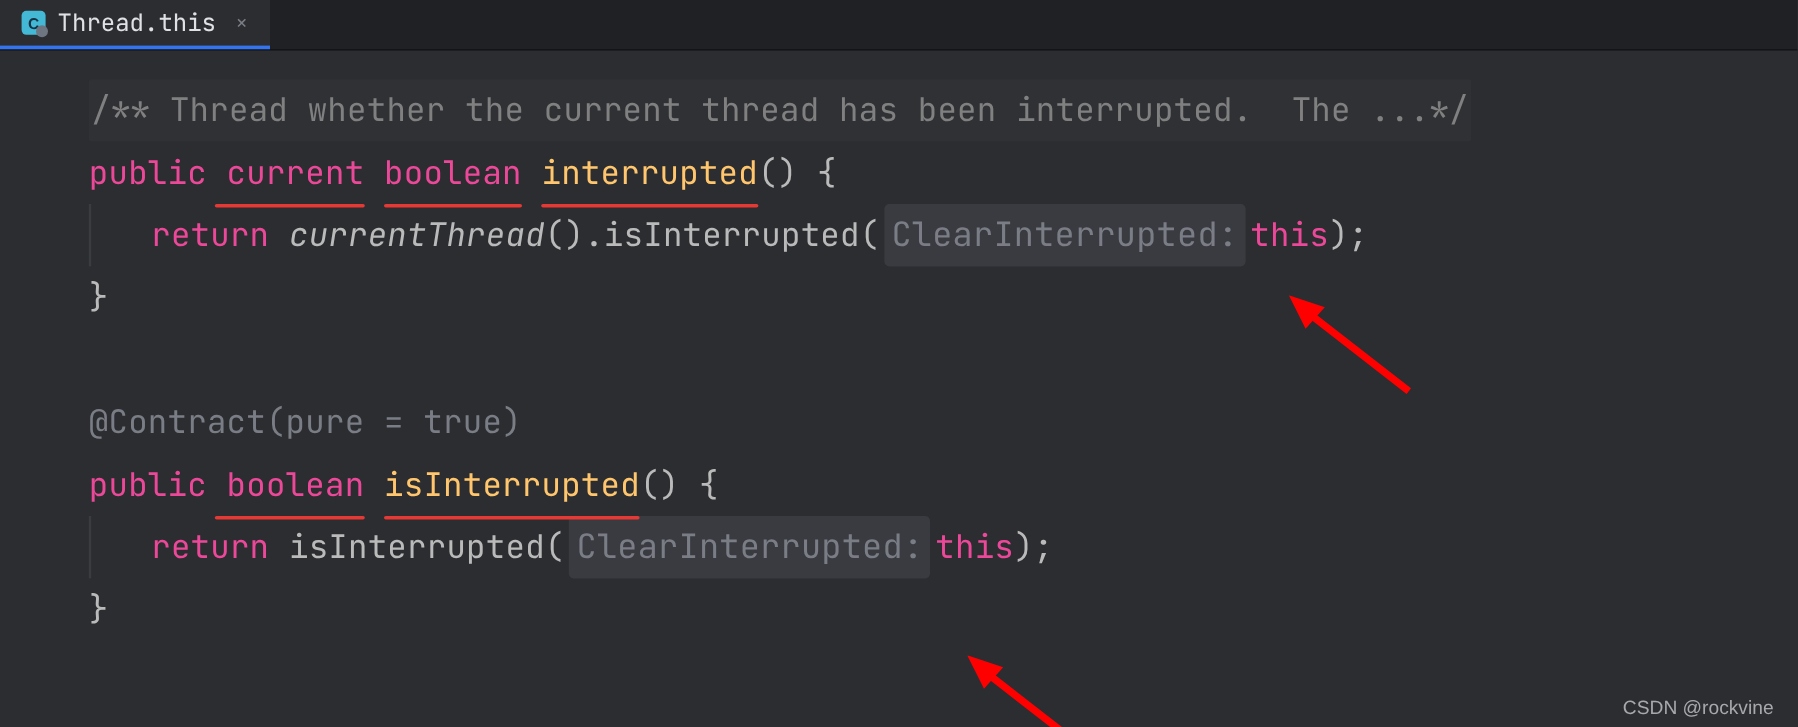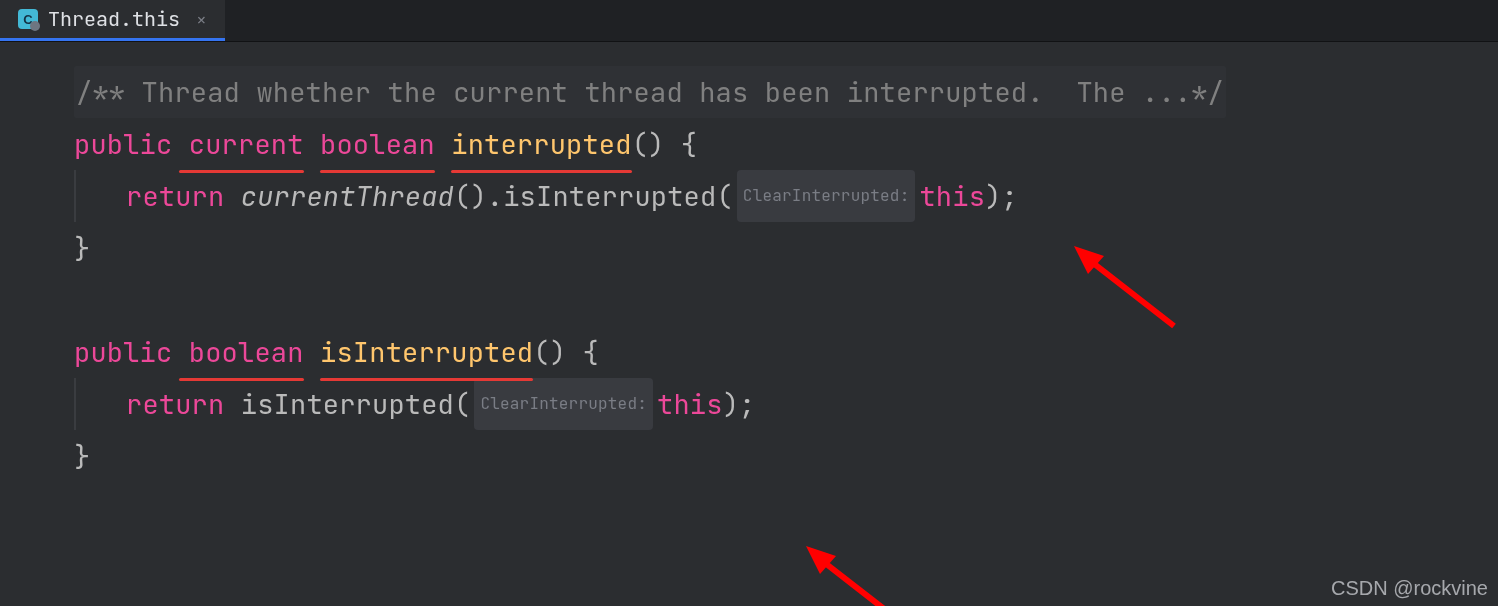--- a/index.html
+++ b/index.html
@@ -18,34 +18,34 @@
   .line { white-space: pre; font-size: 27px; line-height: 52px; letter-spacing: 0.2px; height: 52px; display: flex; align-items: center; }
 
   
   .cm  { color: #808080; } 
   .cm-bg { background: #2f3135; padding: 0 2px; border-radius: 2px; }
   .kw  { color: #ec4899; } 
   .fn  { color: #ffc66d; } 
   .fn-it { font-style: italic; }
   .pn  { color: #bababa; } 
   .id  { color: #bababa; }
-  .hint { color: #7a7d85; background: #393b40; border-radius: 4px; padding: 0 6px; margin: 0 4px; font-size: 16px; }
+  .hint { color: #7a7d85; background: #393b40; border-radius: 4px; padding: 0 6px; margin: 0 4px; font-size: 28px; }
   .ann { color: #7a7d85; }
   .guide { display:inline-block; width:2px; height:52px; background:#3a3c40; margin-right:50px; vertical-align:middle; }
 
   
   .ul-red { position: relative; }
   .ul-red::after { content:""; position:absolute; left:0; right:0; bottom:-3px; height:3px; background:#e53935; border-radius:2px; }
   .ul-red-ext::after { left:-10px; }
 
   
   .arrow { position: absolute; pointer-events: none; }
   .arrow svg { display:block; }
 
-  .watermark { position:absolute; right:10px; bottom:6px; color:#cfd1d6; font-family: Arial, sans-serif; font-size:20px; opacity:0.75; }
+  .watermark { position:absolute; right:20px; bottom:6px; color:#cfd1d6; font-family: Arial, sans-serif; font-size:16px; opacity:0.75; }
 </style>
 </head>
 <body>
 
 <div class="window">
 
   <div class="tabbar">
     <div class="tab">
       <span class="tab-icon">
           <span>C</span>
@@ -61,20 +61,21 @@
 
     <div class="line"><span class="kw">public </span><span class="kw ul-red ul-red-ext">current</span><span class="kw"> </span><span class="kw ul-red">boolean</span><span class="kw"> </span><span class="fn ul-red">interrupted</span><span class="pn">() {</span></div>
 
     <div class="line"><span class="guide"></span><span class="kw">return </span><span class="id fn-it">currentThread</span><span class="pn">().</span><span class="id">isInterrupted</span><span class="pn">(</span><span class="hint">ClearInterrupted:</span><span class="kw">this</span><span class="pn">);</span></div>
 
     <div class="line"><span class="pn">}</span></div>
 
     <div class="line"></div>
 
 
+    <div class="line"><span class="ann">@Contract(pure = true)</span></div>
 
     <div class="line"><span class="kw">public </span><span class="kw ul-red ul-red-ext">boolean</span><span class="kw"> </span><span class="fn ul-red">isInterrupted</span><span class="pn">() {</span></div>
 
     <div class="line"><span class="guide"></span><span class="kw">return </span><span class="id">isInterrupted</span><span class="pn">(</span><span class="hint">ClearInterrupted:</span><span class="kw">this</span><span class="pn">);</span></div>
 
     <div class="line"><span class="pn">}</span></div>
 
     <div class="arrow" style="left:1060px; top:198px;">
       <svg width="120" height="100" viewBox="0 0 120 100">
         <path d="M10 10 L100 80" stroke="#f00" stroke-width="6" fill="none"></path>

